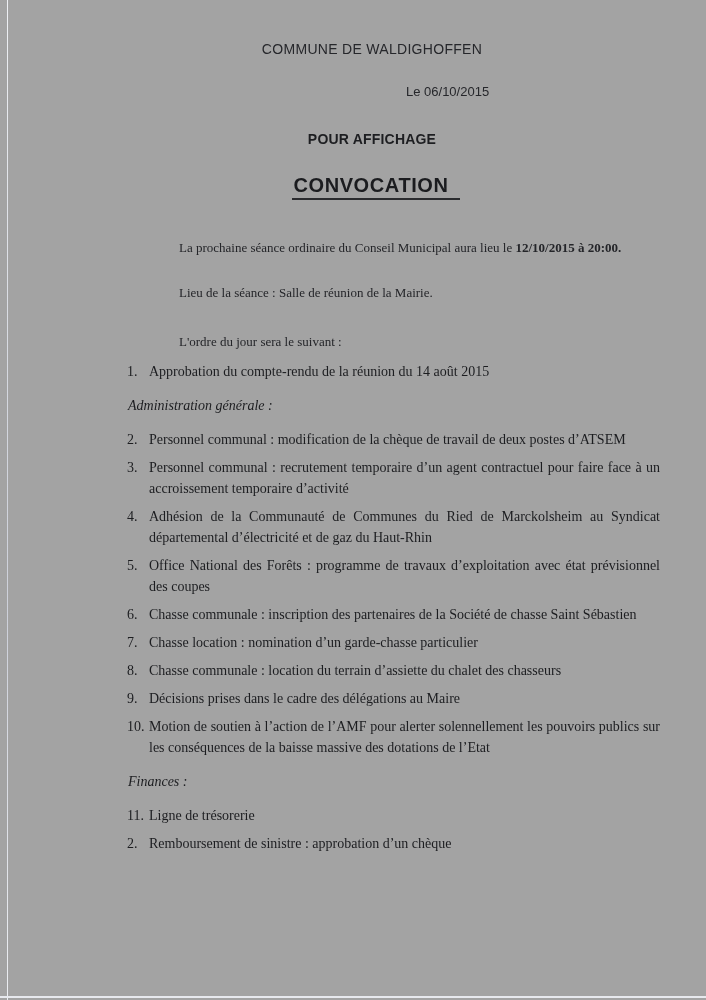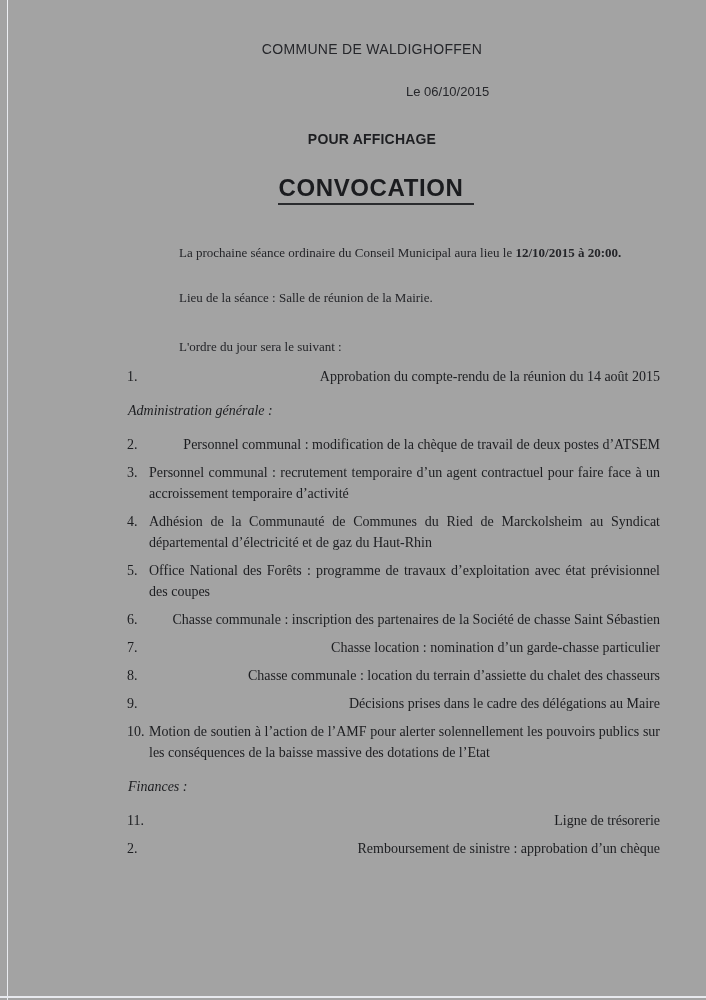--- a/index.html
+++ b/index.html
@@ -35,21 +35,21 @@
   }
   .affichage {
     margin-top: 32px; text-align: center; transform: translateX(-17px);
     font-size: 14px; font-weight: 700; letter-spacing: 0.2px; color: #1d1e21;
   }
   .title-row {
     margin-top: 27px; text-align: center; transform: translateX(-13px);
   }
   .doc-title {
     display: inline-block;
-    font-size: 24px; font-weight: 700; letter-spacing: 0.6px;
+    font-size: 20px; font-weight: 700; letter-spacing: 0.6px;
     color: #1b1c1f;
     border-bottom: 2px solid #2a2b2e;
     padding: 0 11px 1px 1px;
   }
   
   .intro {
     margin: 37px 84px 0 143px;
     font-size: 13px; line-height: 21px; color: #242529; font-family: Liberation Serif, serif;
   }
   .intro p { margin: 0; }
@@ -58,21 +58,21 @@
   .b { font-weight: 700; }
   
   .agenda {
     margin: 9px 82px 0 88px;
     font-family: "Liberation Serif", serif;
     font-size: 14px; line-height: 21px; color: #1c1d20;
   }
   .agenda-item { display: flex; margin-bottom: 7px; }
   .agenda-item .num { flex: 0 0 25px; padding-left: 3px; box-sizing: border-box; }
   .agenda-item .txt { flex: 1; text-align: justify; }
-  .agenda-item.single .txt { text-align: right; }
+  .agenda-item.single .txt { text-align: left; }
   .section-heading {
     font-style: italic; margin: 13px 0 13px 4px; color: #1c1d20;
   }
 </style>
 </head>
 <body>
 
 <div class="page">
   <div class="scan-left-line"></div>
   <div class="scan-bottom-line"></div>

